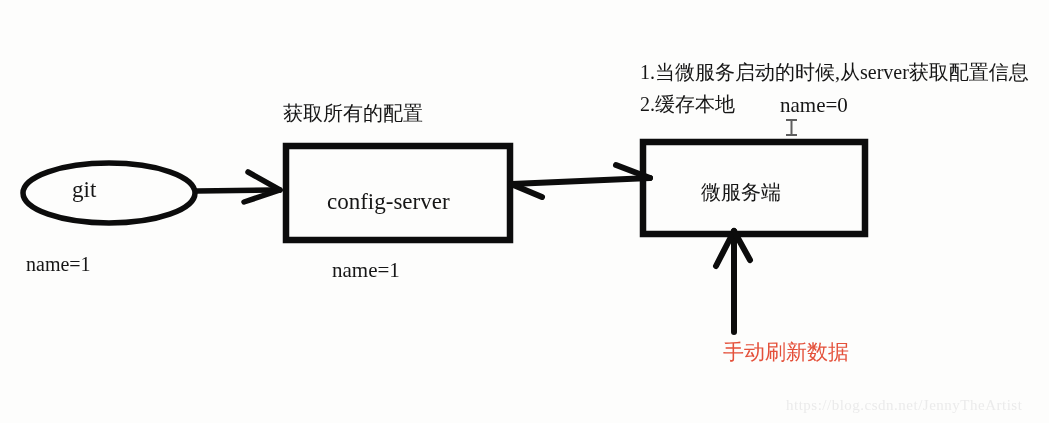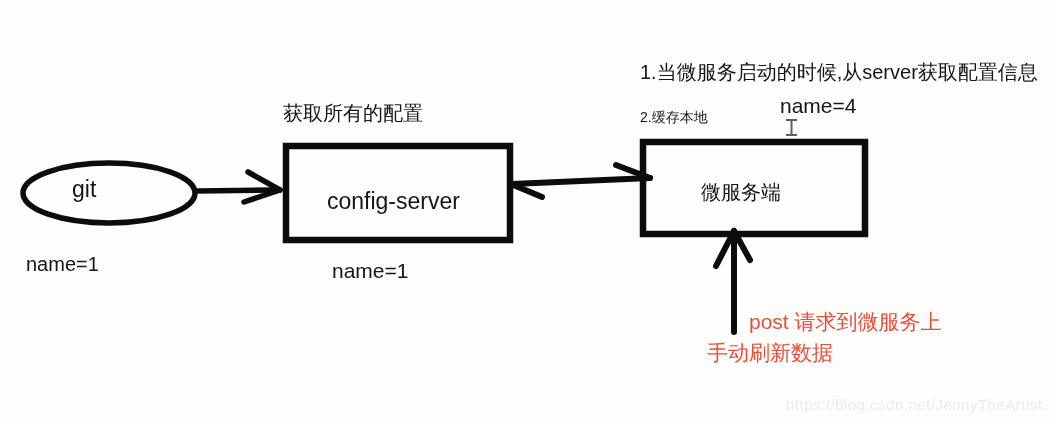--- a/index.html
+++ b/index.html
@@ -6,21 +6,21 @@
     margin: 0;
     padding: 0;
     background: #ffffff;
   }
   .canvas {
     position: relative;
     width: 1049px;
     height: 423px;
     background: #fdfdfc;
     overflow: hidden;
-    font-family: Liberation Sans, sans-serif;
+    font-family: Liberation Serif, serif;
   }
   .canvas svg {
     position: absolute;
     left: 0;
     top: 0;
   }
   .txt {
     position: absolute;
     white-space: nowrap;
     color: #1a1a1a;
@@ -67,35 +67,34 @@
 
     <g stroke="#5f5f5f" stroke-width="2" fill="none">
       <line x1="786" y1="120" x2="797" y2="120"></line>
       <line x1="791.5" y1="120" x2="791.5" y2="135"></line>
       <line x1="786" y1="135" x2="797" y2="135"></line>
     </g>
   </svg>
 
   <div class="txt ink" style="left:640px; top:60px; font-size:20px;">1.当微服务启动的时候,从server获取配置信息</div>
 
-  <div class="txt ink" style="left:640px; top:92px; font-size:14px;margin-top:17px;">2.缓存本地</div>
+  <div class="txt ink" style="left:640px; top:92px; font-size:20px;">2.缓存本地</div>
 
-  <div class="txt ink" style="left:780px; top:93px; font-size:21px;">name=4</div>
+  <div class="txt ink" style="left:780px; top:93px; font-size:21px;">name=0</div>
 
   <div class="txt ink" style="left:283px; top:101px; font-size:20px;text-align:right;">获取所有的配置</div>
 
   <div class="txt ink" style="left:72px; top:176px; font-size:23px;">git</div>
 
   <div class="txt ink" style="left:327px; top:188px; font-size:23px;">config-server</div>
 
   <div class="txt ink" style="left:701px; top:180px; font-size:20px;">微服务端</div>
 
   <div class="txt ink" style="left:26px; top:252px; font-size:20px;">name=1</div>
 
   <div class="txt ink" style="left:332px; top:258px; font-size:21px;">name=1</div>
 
-  <div class="txt red" style="left:749px; top:309px; font-size:21px;">post 请求到微服务上</div>
 
-  <div class="txt red" style="left:707px; top:340px; font-size:21px;">手动刷新数据</div>
+  <div class="txt red" style="left:723px; top:340px; font-size:21px;">手动刷新数据</div>
 
   <div class="txt watermark" style="left:786px; top:396px;">https://blog.csdn.net/JennyTheArtist</div>
 
 </div>
 
 </body></html>

